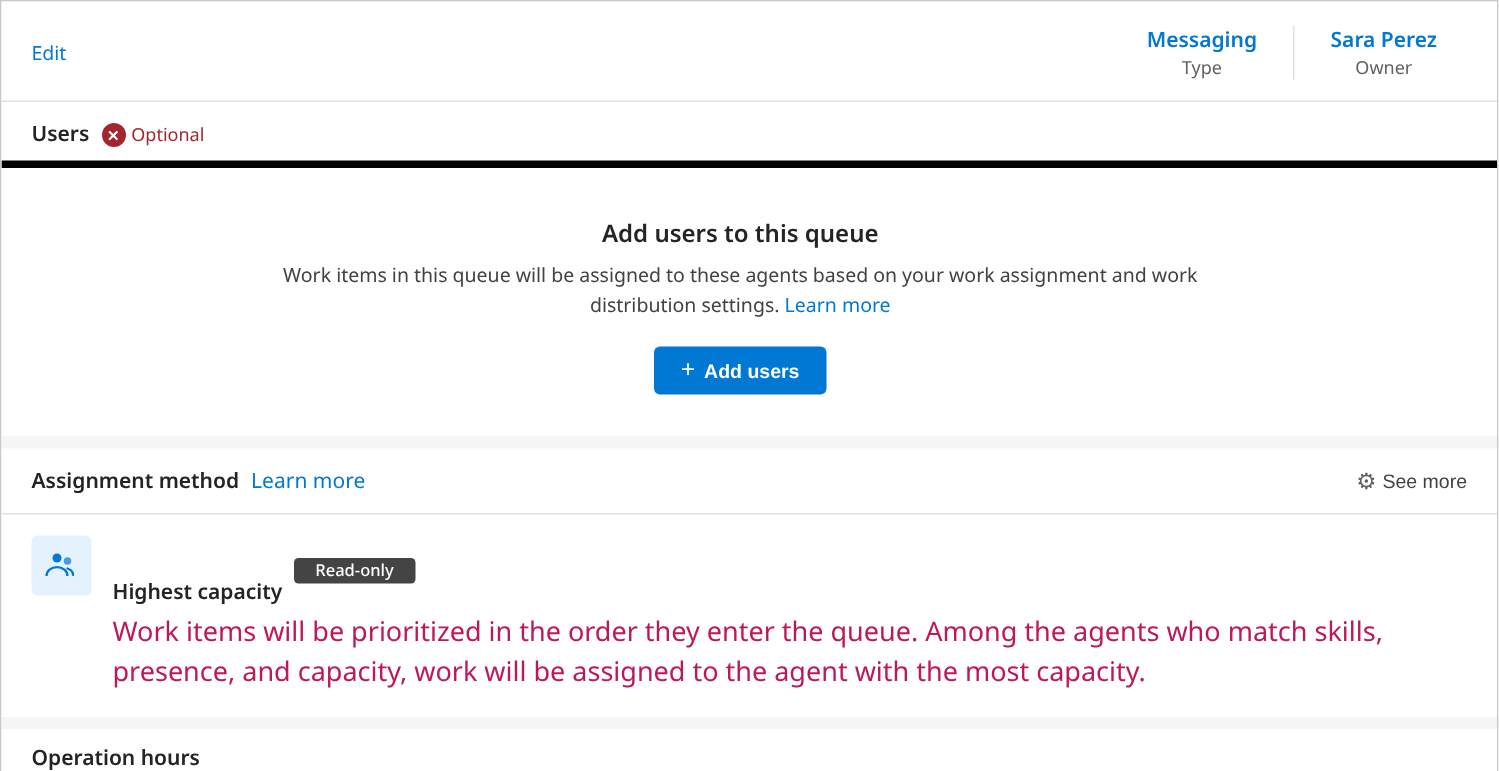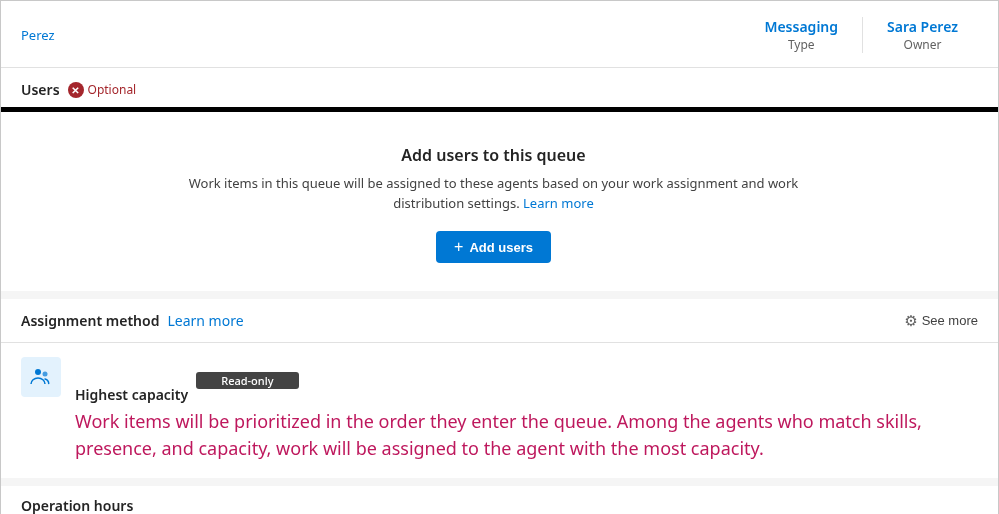--- a/index.html
+++ b/index.html
@@ -225,21 +225,21 @@
     .assignment-name {
       font-size: 14px;
       font-weight: 600;
       color: #242424;
       margin-top: 28px;
     }
     .readonly-badge {
       background: #444;
       color: #fff;
       font-size: 11px;
-      padding: 1px 25px;
+      padding: 1px 14px;
       border-radius: 3px;
       font-weight: 500;
     }
     .assignment-desc {
       font-size: 18px;
       color: #be185d;
       line-height: 1.5;
     }
     
     .op-section-header {
@@ -260,21 +260,21 @@
       border-top: 1px solid #e1e1e1;
     }
   </style>
 </head>
 <body>
 
 <div class="window">
 
   <div class="header">
     <div class="header-left">
-      <a class="header-edit-link">Perez</a>
+      <a class="header-edit-link">Edit</a>
     </div>
     <div class="header-right">
       <div class="header-meta">
         <div class="header-meta-value">Messaging</div>
         <div class="header-meta-label">Type</div>
       </div>
       <div class="header-divider"></div>
       <div class="header-meta">
         <div class="header-meta-value">Sara Perez</div>
         <div class="header-meta-label">Owner</div>

